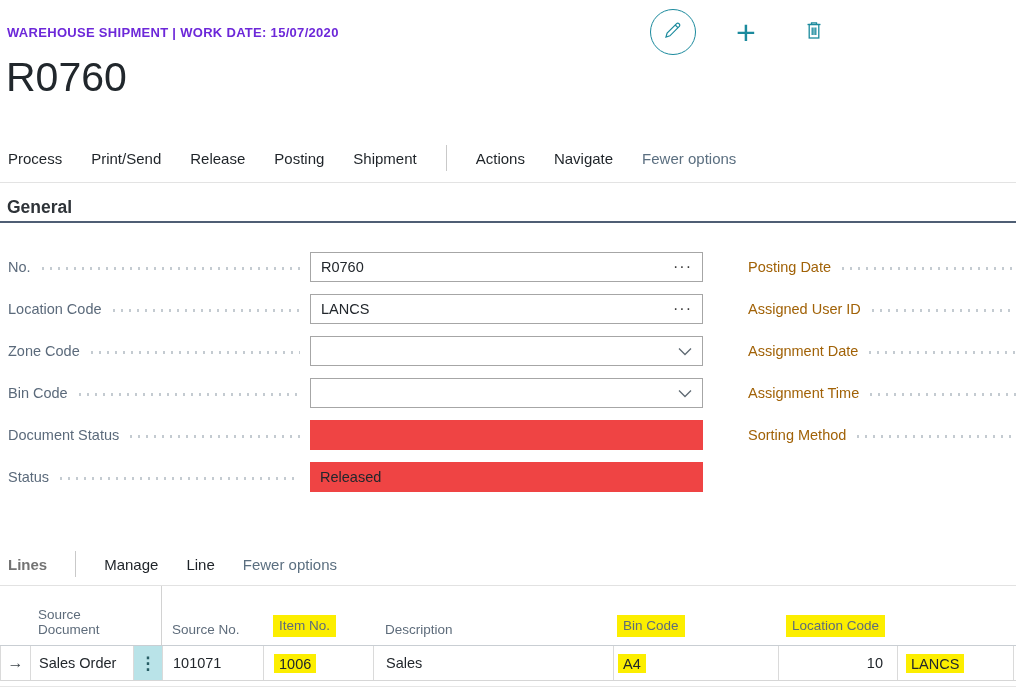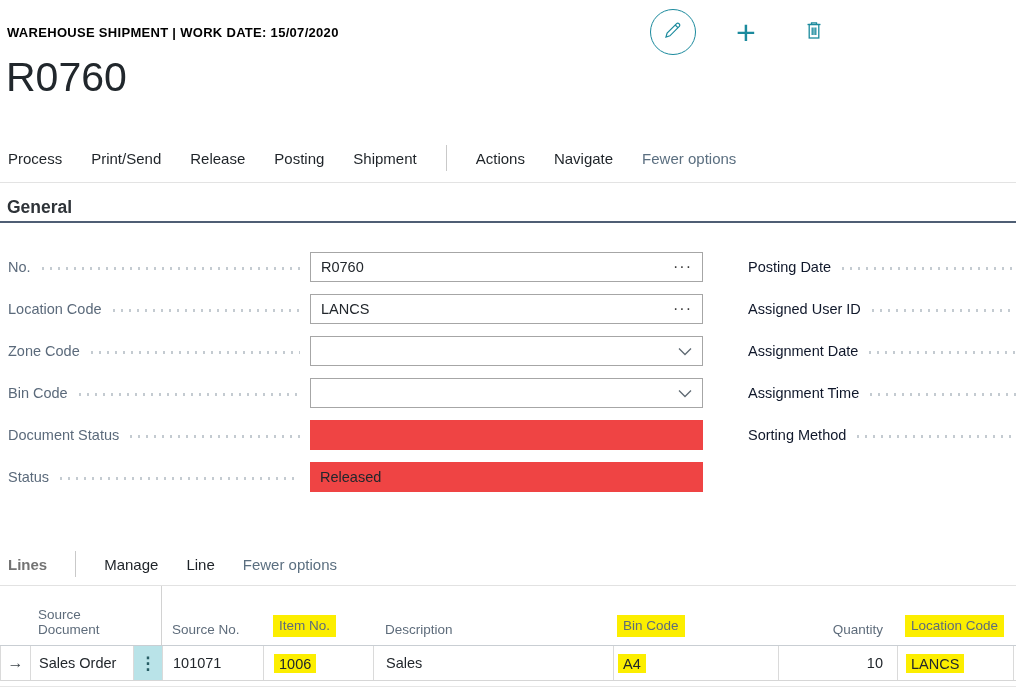--- a/index.html
+++ b/index.html
@@ -5,21 +5,21 @@
   * { box-sizing: border-box; }
   html,body { margin:0; padding:0; background:#fff; }
   .page {
     position:relative; width:1016px; height:699px; background:#fff;
     font-family:"Liberation Sans", sans-serif; overflow:hidden;
   }
 
   
   .caption {
     position:absolute; left:7px; top:25px;
-    font-size:13px; font-weight:700; letter-spacing:.3px; color:#000000;
+    font-size:13px; font-weight:700; letter-spacing:.3px; color:#6d28d9;
   }
   .action-icons { position:absolute; left:650px; top:9px; display:flex; align-items:center; }
   .edit-btn {
     width:46px; height:46px; border:1px solid #1b8a9d; border-radius:50%;
     display:flex; align-items:center; justify-content:center; background:#fff;
   }
   .add-btn {
     width:44px; height:46px; margin-left:28px;
     display:flex; align-items:center; justify-content:center;
     font-size:34px; font-weight:200; color:#1b8a9d; line-height:1;
@@ -45,21 +45,21 @@
   .menu-sep { position:absolute; left:0; top:182px; width:1016px; height:1px; background:#e3e3e3; }
 
   
   .sec-heading { position:absolute; left:7px; top:197px; font-size:17.5px; font-weight:700; color:#2e3338; }
   .sec-underline { position:absolute; left:0; top:221px; width:1016px; height:2px; background:#4f5e74; }
 
   .fgrid-left  { position:absolute; left:8px;  top:252px; width:695px; }
   .fgrid-right { position:absolute; left:748px; top:252px; width:268px; }
   .frow { display:flex; align-items:center; height:30px; margin-bottom:12px; }
   .flabel { display:flex; align-items:center; width:302px; flex:none; font-size:14.5px; color:#5b6a7b;text-align:center; }
-  .flabel-r { display:flex; align-items:center; width:100%; font-size:14.5px; color:#0f172a; }
+  .flabel-r { display:flex; align-items:center; width:100%; font-size:14.5px; color:#a16207; }
   .leader {
     flex:1; height:3px; margin:2px 10px 0 8px;
     background-image:radial-gradient(circle,#c4cbd1 1.2px,transparent 1.3px);
     background-size:8px 3px; background-repeat:repeat-x; background-position:0 50%;
   }
   .flabel-r .leader { margin-right:0; }
   .fctl {
     width:393px; flex:none; height:30px; display:flex; align-items:center;
     padding:0 10px; font-size:14.5px; color:#22272c;
   }
@@ -278,21 +278,20 @@
       <div class="th c1 pl8">Source Document</div>
       <div class="th c2"></div>
       <div class="th c3 pl10">Source No.</div>
       <div class="th c4 pl10">
         <span class="hl">Item No.</span>
       </div>
       <div class="th c5 pl12">Description</div>
       <div class="th c6 pl4">
         <span class="hl">Bin Code</span>
       </div>
-      <div class="th c7 ralign">Quantity</div>
       <div class="th c8 pl8">
         <span class="hl">Location Code</span>
       </div>
     </div>
 
     <div class="trow">
       <div class="td c0 center">
         <span class="row-arrow">→</span>
       </div>
       <div class="td c1 pl8">Sales Order</div>

